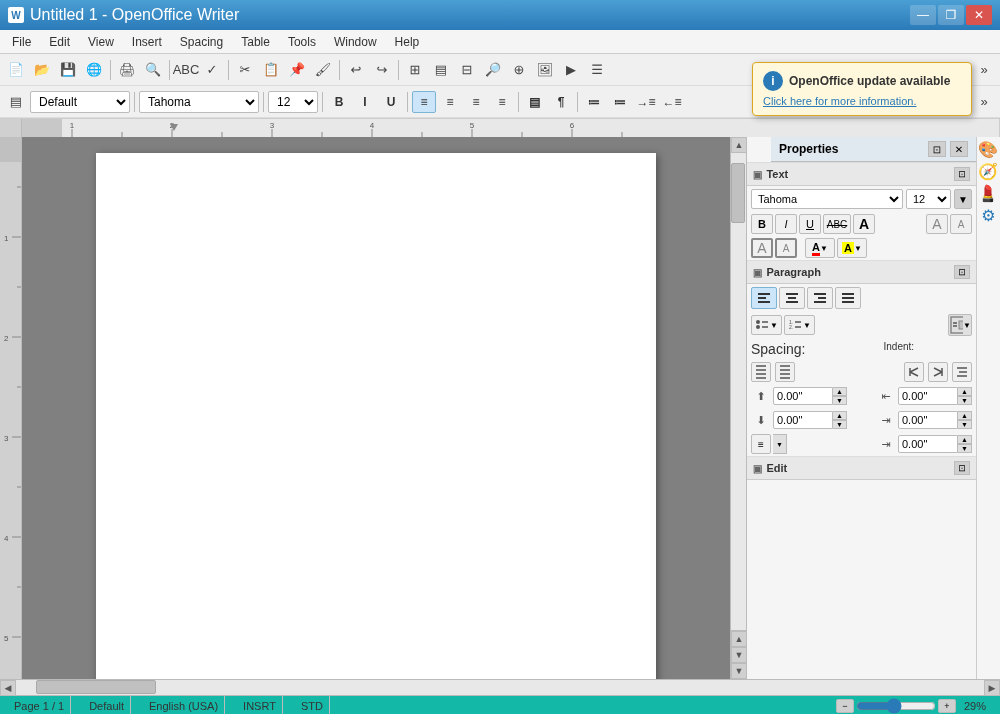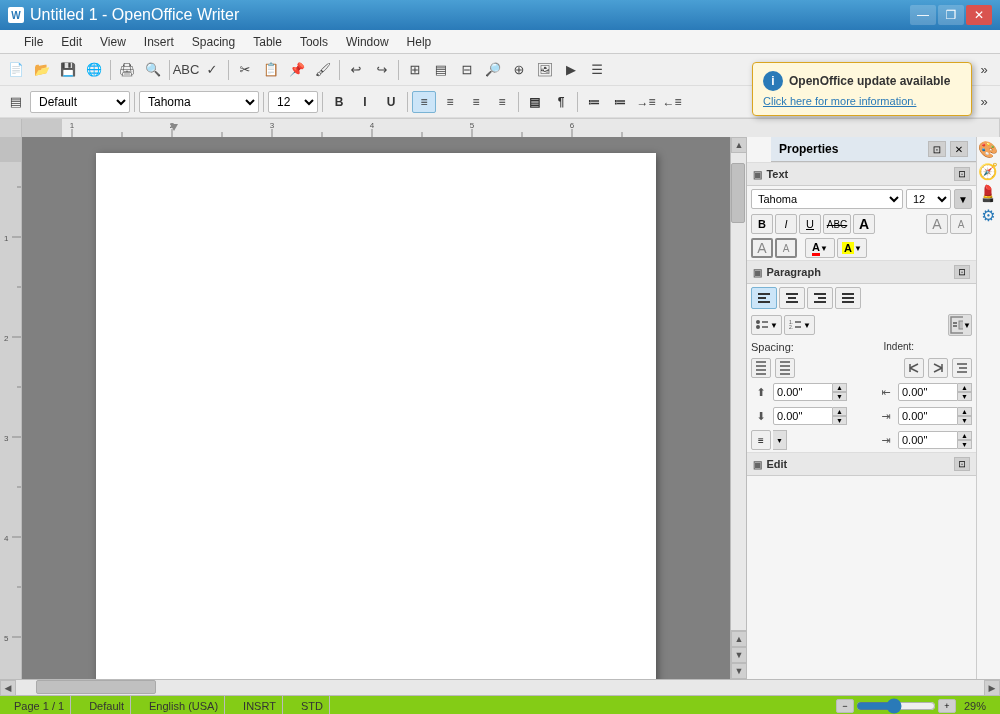--- a/index.html
+++ b/index.html
@@ -8,21 +8,21 @@
     
     .title-bar { background: linear-gradient(to bottom, #4a9fd4, #2a7ab8); height: 30px; display: flex; align-items: center; justify-content: space-between; padding: 0 8px; color: white; font-size: 13px; }
     .title-bar-left { display: flex; align-items: center; gap: 6px; }
     .title-bar-icon { width: 16px; height: 16px; background: #fff; border-radius: 2px; display: flex; align-items: center; justify-content: center; font-size: 10px; color: #2a7ab8; font-weight: bold; }
     .title-bar-title { font-size: 16px; color: white; }
     .title-bar-controls { display: flex; gap: 2px; }
     .title-btn { width: 26px; height: 20px; background: rgba(255,255,255,0.2); border: none; color: white; cursor: pointer; font-size: 12px; display: flex; align-items: center; justify-content: center; border-radius: 2px; }
     .title-btn.close { background: #d9534f; }
 
     
-    .menu-bar { background: #f5f5f5; height: 24px; display: flex; align-items: center; padding: 0 16px; border-bottom: 1px solid #ccc; gap: 2px; }
+    .menu-bar { background: #f5f5f5; height: 24px; display: flex; align-items: center; padding: 0 4px; border-bottom: 1px solid #ccc; gap: 2px; }
     .menu-item { padding: 2px 8px; font-size: 12px; cursor: pointer; border-radius: 2px; color: #333; }
 
     
     .toolbar-area { background: #f0f0f0; border-bottom: 1px solid #ccc; }
     .toolbar-row { display: flex; align-items: center; padding: 2px 4px; gap: 2px; height: 32px; border-bottom: 1px solid #ddd; flex-wrap: nowrap; overflow: hidden; }
     .toolbar-btn { width: 24px; height: 22px; background: transparent; border: 1px solid transparent; cursor: pointer; display: flex; align-items: center; justify-content: center; font-size: 13px; border-radius: 2px; color: #444; }
     .toolbar-sep { width: 1px; height: 20px; background: #bbb; margin: 0 2px; }
     .toolbar-dropdown { height: 22px; background: white; border: 1px solid #bbb; border-radius: 2px; font-size: 12px; padding: 0 4px; cursor: pointer; }
     .font-select { width: 120px; }
     .size-select { width: 50px; }
@@ -52,21 +52,21 @@
     .para-align-row { display: flex; align-items: center; gap: 2px; padding: 3px 4px; }
     .para-btn { width: 26px; height: 22px; background: #f0f0f0; border: 1px solid #bbb; cursor: pointer; display: flex; align-items: center; justify-content: center; font-size: 13px; border-radius: 2px; }
     .para-btn.active { background: #cce5f8; border-color: #7ab3d4; }
     .icon-btn-sm { width: 20px; height: 20px; background: #f0f0f0; border: 1px solid #bbb; cursor: pointer; display: flex; align-items: center; justify-content: center; font-size: 10px; border-radius: 2px; }
     
     
     .right-sidebar { width: 24px; background: #f5f5f5; border-left: 1px solid #ccc; display: flex; flex-direction: column; align-items: center; padding: 2px 0; gap: 2px; }
     .rsb-btn { width: 20px; height: 20px; background: transparent; border: 1px solid transparent; cursor: pointer; display: flex; align-items: center; justify-content: center; font-size: 12px; border-radius: 2px; }
 
     
-    .status-bar { background: #84cc16; height: 20px; border-top: 1px solid #bbb; display: flex; align-items: center; padding: 0 8px; gap: 12px; font-size: 11px; color: #333; }
+    .status-bar { background: #14b8a6; height: 20px; border-top: 1px solid #bbb; display: flex; align-items: center; padding: 0 8px; gap: 12px; font-size: 11px; color: #333; }
     .status-item { padding: 0 6px; border-right: 1px solid #bbb; height: 100%; display: flex; align-items: center; }
     .status-right { margin-left: auto; display: flex; align-items: center; gap: 2px; }
     .zoom-slider { width: 80px; height: 12px; accent-color: #2a7ab8; }
 
     
     .notification { position: absolute; top: 62px; right: 30px; background: #fff8dc; border: 1px solid #daa520; border-radius: 4px; padding: 8px 10px; width: 220px; z-index: 100; box-shadow: 2px 2px 6px rgba(0,0,0,0.3); }
     .notif-header { display: flex; align-items: center; gap: 6px; font-weight: bold; font-size: 12px; color: #333; margin-bottom: 4px; }
     .notif-icon { width: 20px; height: 20px; background: #2a7ab8; border-radius: 50%; color: white; display: flex; align-items: center; justify-content: center; font-size: 12px; font-weight: bold; flex-shrink: 0; }
     .notif-text { font-size: 11px; color: #555; cursor: pointer; text-decoration: underline; color: #2a7ab8; }
 
@@ -387,21 +387,21 @@
           <rect x="2" y="2" width="16" height="16" fill="none" stroke="#888" stroke-width="1.5"></rect>
           <rect x="10" y="6" width="6" height="8" fill="#c0c0c0" stroke="#888" stroke-width="1"></rect>
           <line x1="4" y1="8" x2="8" y2="8" stroke="#555" stroke-width="1.5"></line>
           <line x1="4" y1="11" x2="8" y2="11" stroke="#555" stroke-width="1.5"></line>
         </svg>
         <span style="font-size:8px;">▼</span>
       </button>
     </div>
 
     <div style="display:flex; padding:3px 4px; gap:4px;">
-      <span style="flex:1; font-size:11px; color:#333;">Spacing:</span>
+      <span style="flex:1; font-size:14px; color:#333;">Spacing:</span>
       <span style="flex:1; font-size:10px; color:#333; margin-left:40px;">Indent:</span>
     </div>
 
     <div style="display:flex; padding:2px 4px; gap:4px; align-items:center;">
       <button class="icon-btn-sm">
         <svg width="16" height="16">
           <line x1="3" y1="2" x2="13" y2="2" stroke="#555" stroke-width="1.5"></line>
           <line x1="3" y1="6" x2="13" y2="6" stroke="#555" stroke-width="1.5"></line>
           <line x1="3" y1="10" x2="13" y2="10" stroke="#555" stroke-width="1.5"></line>
           <line x1="3" y1="14" x2="13" y2="14" stroke="#555" stroke-width="1.5"></line>

